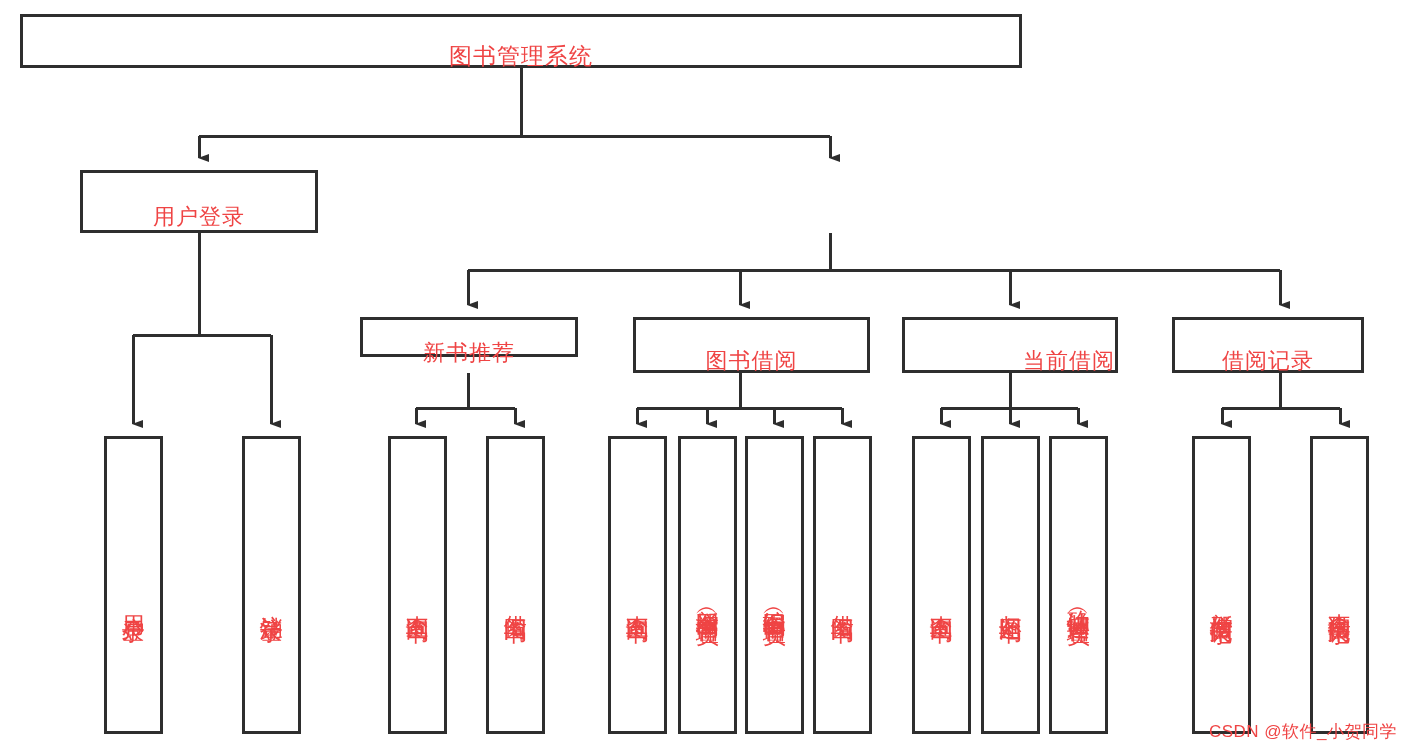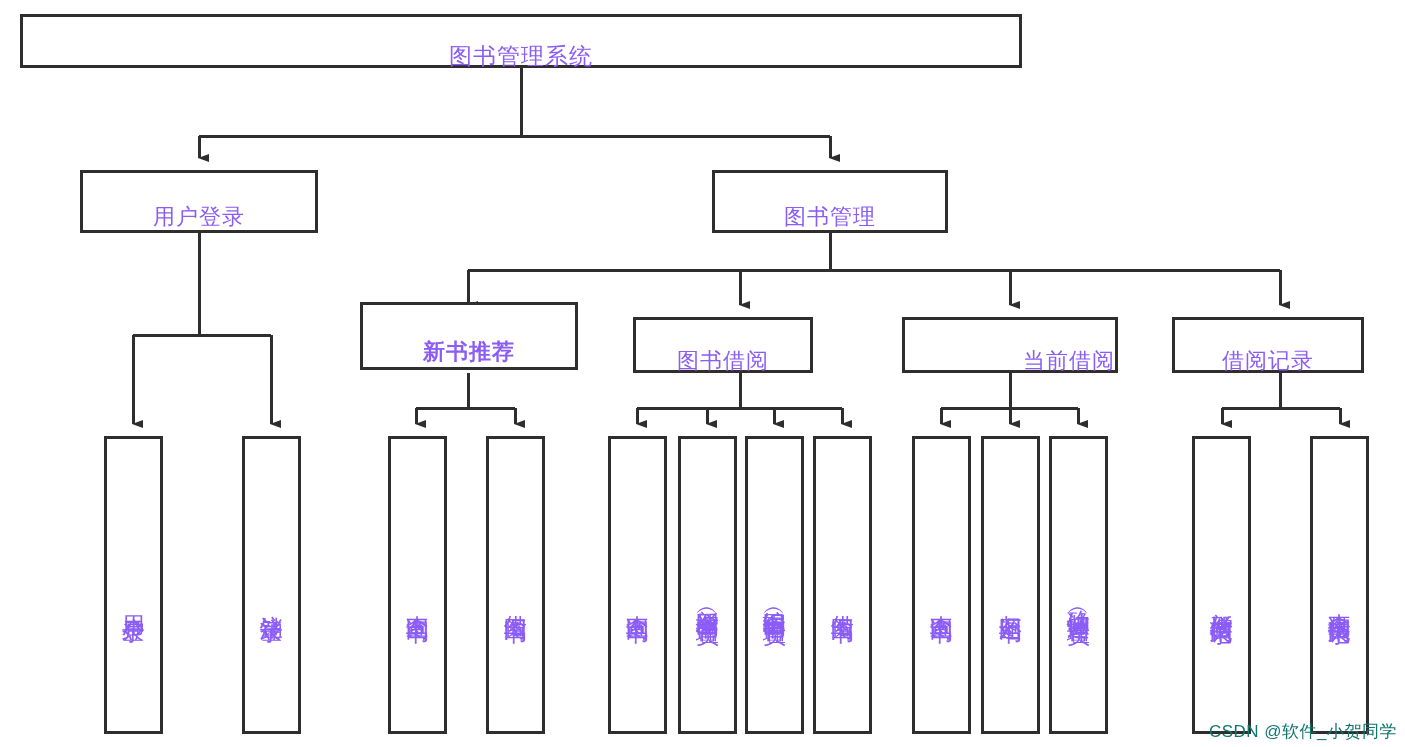--- a/index.html
+++ b/index.html
@@ -28,21 +28,21 @@
     border:3px solid #2e2e2e;
     display:flex;
     align-items:center;
     justify-content:center;
     z-index:2;
   }
   .node .label{
     font-size:22px;
     line-height:1.18;
     letter-spacing:1px;
-    color:#8b5cf6;
+    color:#ef4444;
     text-align:center;
     white-space:nowrap;
     margin-top:31px;
   }
   .node.root .label{ font-size:23px; }
   .node.leaf{
     align-items:center;
     justify-content:center;
     padding:6px 0;
   }
@@ -54,21 +54,21 @@
     letter-spacing:2px;
     white-space:normal;
     max-height:284px;
     text-align:center;
   }
   #watermark{
     position:absolute;
     right:8px;
     bottom:4px;
     font-size:17px;
-    color:#0f766e;
+    color:#ef4444;
     letter-spacing:0.5px;
     z-index:3;
     white-space:nowrap;
   }
 </style>
 </head>
 <body>
 
 <div id="diagram">
 
@@ -123,28 +123,25 @@
     </g>
   </svg>
 
   <div class="node root" style="left:20px; top:14px; width:1002px; height:54px;">
     <span class="label">图书管理系统</span>
   </div>
 
   <div class="node" style="left:80px; top:170px; width:238px; height:63px;">
     <span class="label">用户登录</span>
   </div>
-  <div class="node" style="left:712px; top:170px; width:236px; height:63px;">
-    <span class="label">图书管理</span>
-  </div>
 
-  <div class="node" style="left:360px; top:302px; width:218px; height:68px;font-weight:bold;">
+  <div class="node" style="left:360px; top:317px; width:218px; height:40px;">
     <span class="label">新书推荐</span>
   </div>
-  <div class="node" style="left:633px; top:317px; width:180px; height:56px;">
+  <div class="node" style="left:633px; top:317px; width:237px; height:56px;">
     <span class="label">图书借阅</span>
   </div>
   <div class="node" style="left:902px; top:317px; width:216px; height:56px;justify-content:flex-end;">
     <span class="label">当前借阅</span>
   </div>
   <div class="node" style="left:1172px; top:317px; width:192px; height:56px;">
     <span class="label">借阅记录</span>
   </div>
 
   <div class="node leaf" style="left:104px; top:436px; width:59px; height:298px;">

